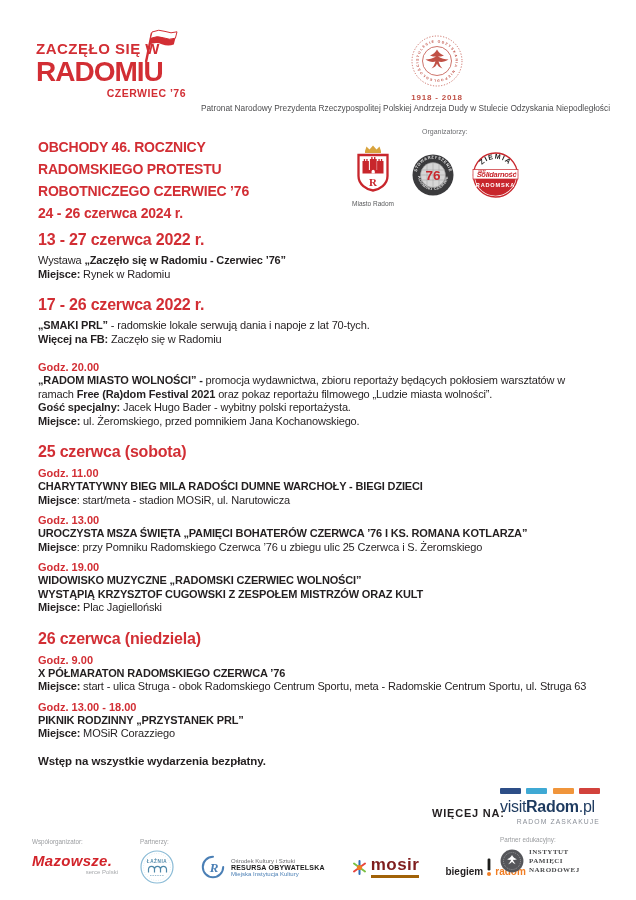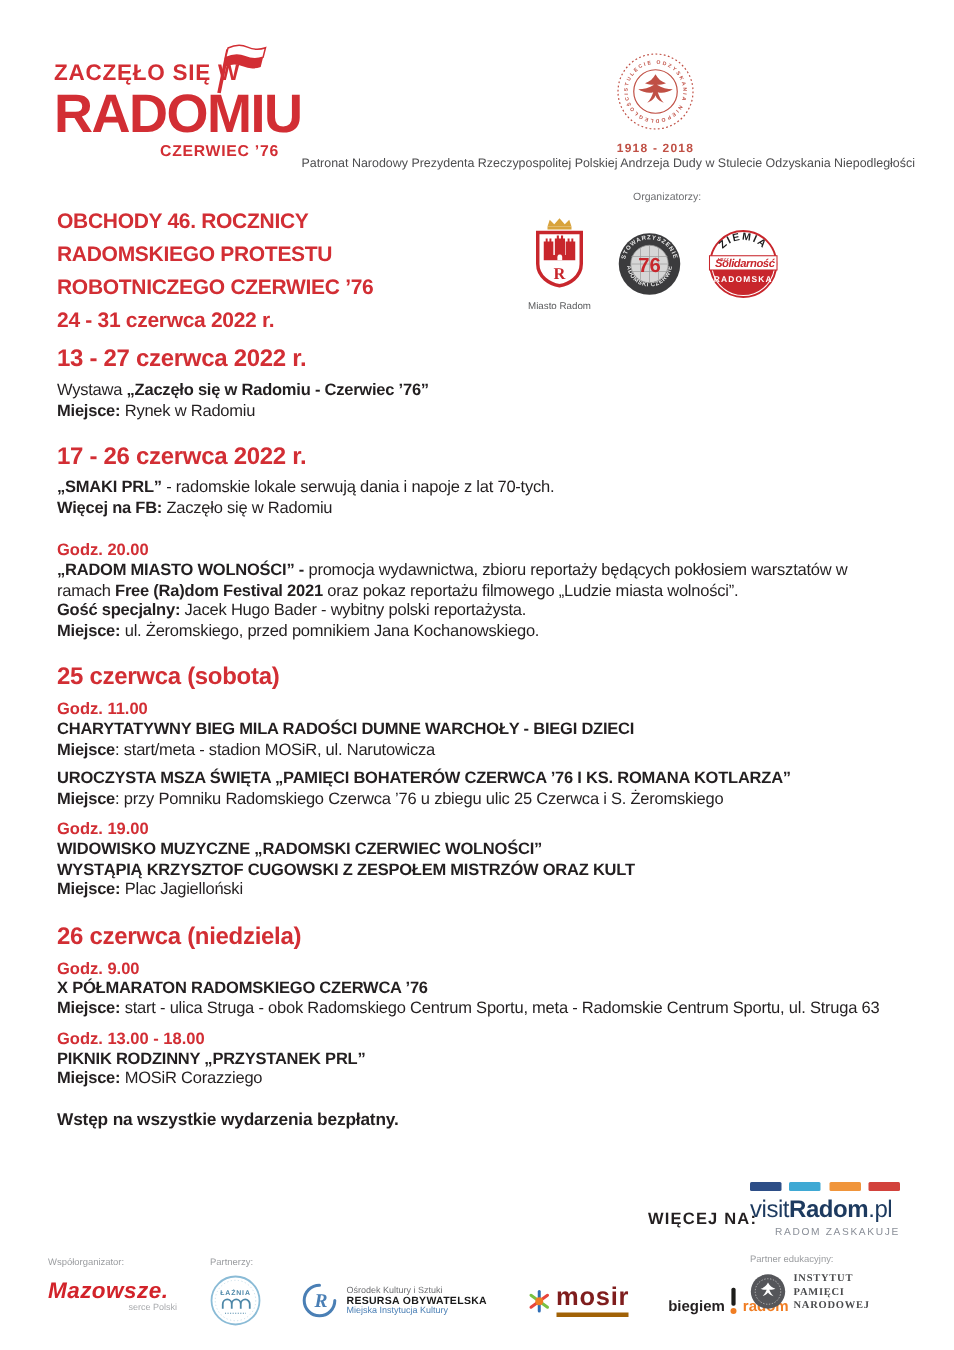--- a/index.html
+++ b/index.html
@@ -4,21 +4,21 @@
 <style>
   html,body { margin:0; padding:0; background:#e8e8e8; }
   .page {
     position:relative; width:636px; height:900px; margin:0 auto;
     background:#ffffff; overflow:hidden;
     font-family:"Liberation Sans", sans-serif; color:#231f20;
   }
   
   .logo { position:absolute; left:36px; top:40px; width:150px; }
   .logo-l1 { color:#d22e34; font-weight:800; font-size:15px; letter-spacing:0.5px; }
-  .logo-l2 { color:#d22e34; font-weight:800; font-size:36px; letter-spacing:-1px; line-height:1.0; margin-top:1px; }
+  .logo-l2 { color:#d22e34; font-weight:800; font-size:28px; letter-spacing:-1px; line-height:1.0; margin-top:1px; }
   .logo-l3 { color:#d22e34; font-weight:800; font-size:10.5px; text-align:right; margin-top:1px; letter-spacing:0.5px; }
   .logo-flag { position:absolute; left:100px; top:-12px; }
   .emblem { position:absolute; left:407px; top:34px; width:60px; text-align:center; }
   .emblem-years { color:#c05045; font-size:8px; font-weight:700; letter-spacing:0.8px; margin-top:1px; }
   .patronage { position:absolute; top:103px; left:100px; right:26px; text-align:right; font-size:8.3px; color:#4d4d4f; }
 
   
   .main-title { position:absolute; left:38px; top:136px; width:320px; color:#d22e34; font-weight:800; font-size:14px; line-height:22px; letter-spacing:-0.2px; }
   .organizers { position:absolute; left:352px; top:128px; width:200px; }
   .org-label { font-size:7px; color:#6d6e71; margin-left:70px; }
@@ -97,21 +97,21 @@
     </svg>
     <div class="emblem-years">1918 - 2018</div>
   </div>
 
   <div class="patronage">Patronat Narodowy Prezydenta Rzeczypospolitej Polskiej Andrzeja Dudy w Stulecie Odzyskania Niepodległości</div>
 
   <div class="main-title">
     <div>OBCHODY 46. ROCZNICY</div>
     <div>RADOMSKIEGO PROTESTU</div>
     <div>ROBOTNICZEGO CZERWIEC ’76</div>
-    <div>24 - 31 czerwca 2022 r.</div>
+    <div>24 - 26 czerwca 2024 r.</div>
   </div>
 
   <div class="organizers">
     <div class="org-label">Organizatorzy:</div>
     <div class="org-row">
       <div class="org-radom">
         <svg width="36" height="50" viewBox="0 0 36 50">
           <path d="M10 8 L11.5 3.5 L14.5 6.5 L18 2.5 L21.5 6.5 L24.5 3.5 L26 8 Z" fill="#d8a33c"></path>
           <rect x="10" y="8" width="16" height="2" fill="#d8a33c"></rect>
           <path d="M3.5 12 H32.5 V33 C32.5 41.5 24.5 46.5 18 47.5 C11.5 46.5 3.5 41.5 3.5 33 Z" fill="#ffffff" stroke="#c8262c" stroke-width="2.3"></path>
@@ -181,20 +181,21 @@
     </div>
 
     <div class="sec">
       <div class="sec-h">25 czerwca (sobota)</div>
       <div class="event">
         <div class="godz">Godz. 11.00</div>
         <div class="line ttl">CHARYTATYWNY BIEG MILA RADOŚCI DUMNE WARCHOŁY - BIEGI DZIECI</div>
         <div class="line"><b>Miejsce</b><span>: start/meta - stadion MOSiR, ul. Narutowicza</span></div>
       </div>
       <div class="event">
+        <div class="godz">Godz. 13.00</div>
         <div class="line ttl">UROCZYSTA MSZA ŚWIĘTA „PAMIĘCI BOHATERÓW CZERWCA ’76 I KS. ROMANA KOTLARZA”</div>
         <div class="line"><b>Miejsce</b><span>: przy Pomniku Radomskiego Czerwca ’76 u zbiegu ulic 25 Czerwca i S. Żeromskiego</span></div>
       </div>
       <div class="event">
         <div class="godz">Godz. 19.00</div>
         <div class="line ttl">WIDOWISKO MUZYCZNE „RADOMSKI CZERWIEC WOLNOŚCI”</div>
         <div class="line ttl">WYSTĄPIĄ KRZYSZTOF CUGOWSKI Z ZESPOŁEM MISTRZÓW ORAZ KULT</div>
         <div class="line"><b>Miejsce:</b><span> Plac Jagielloński</span></div>
       </div>
     </div>

